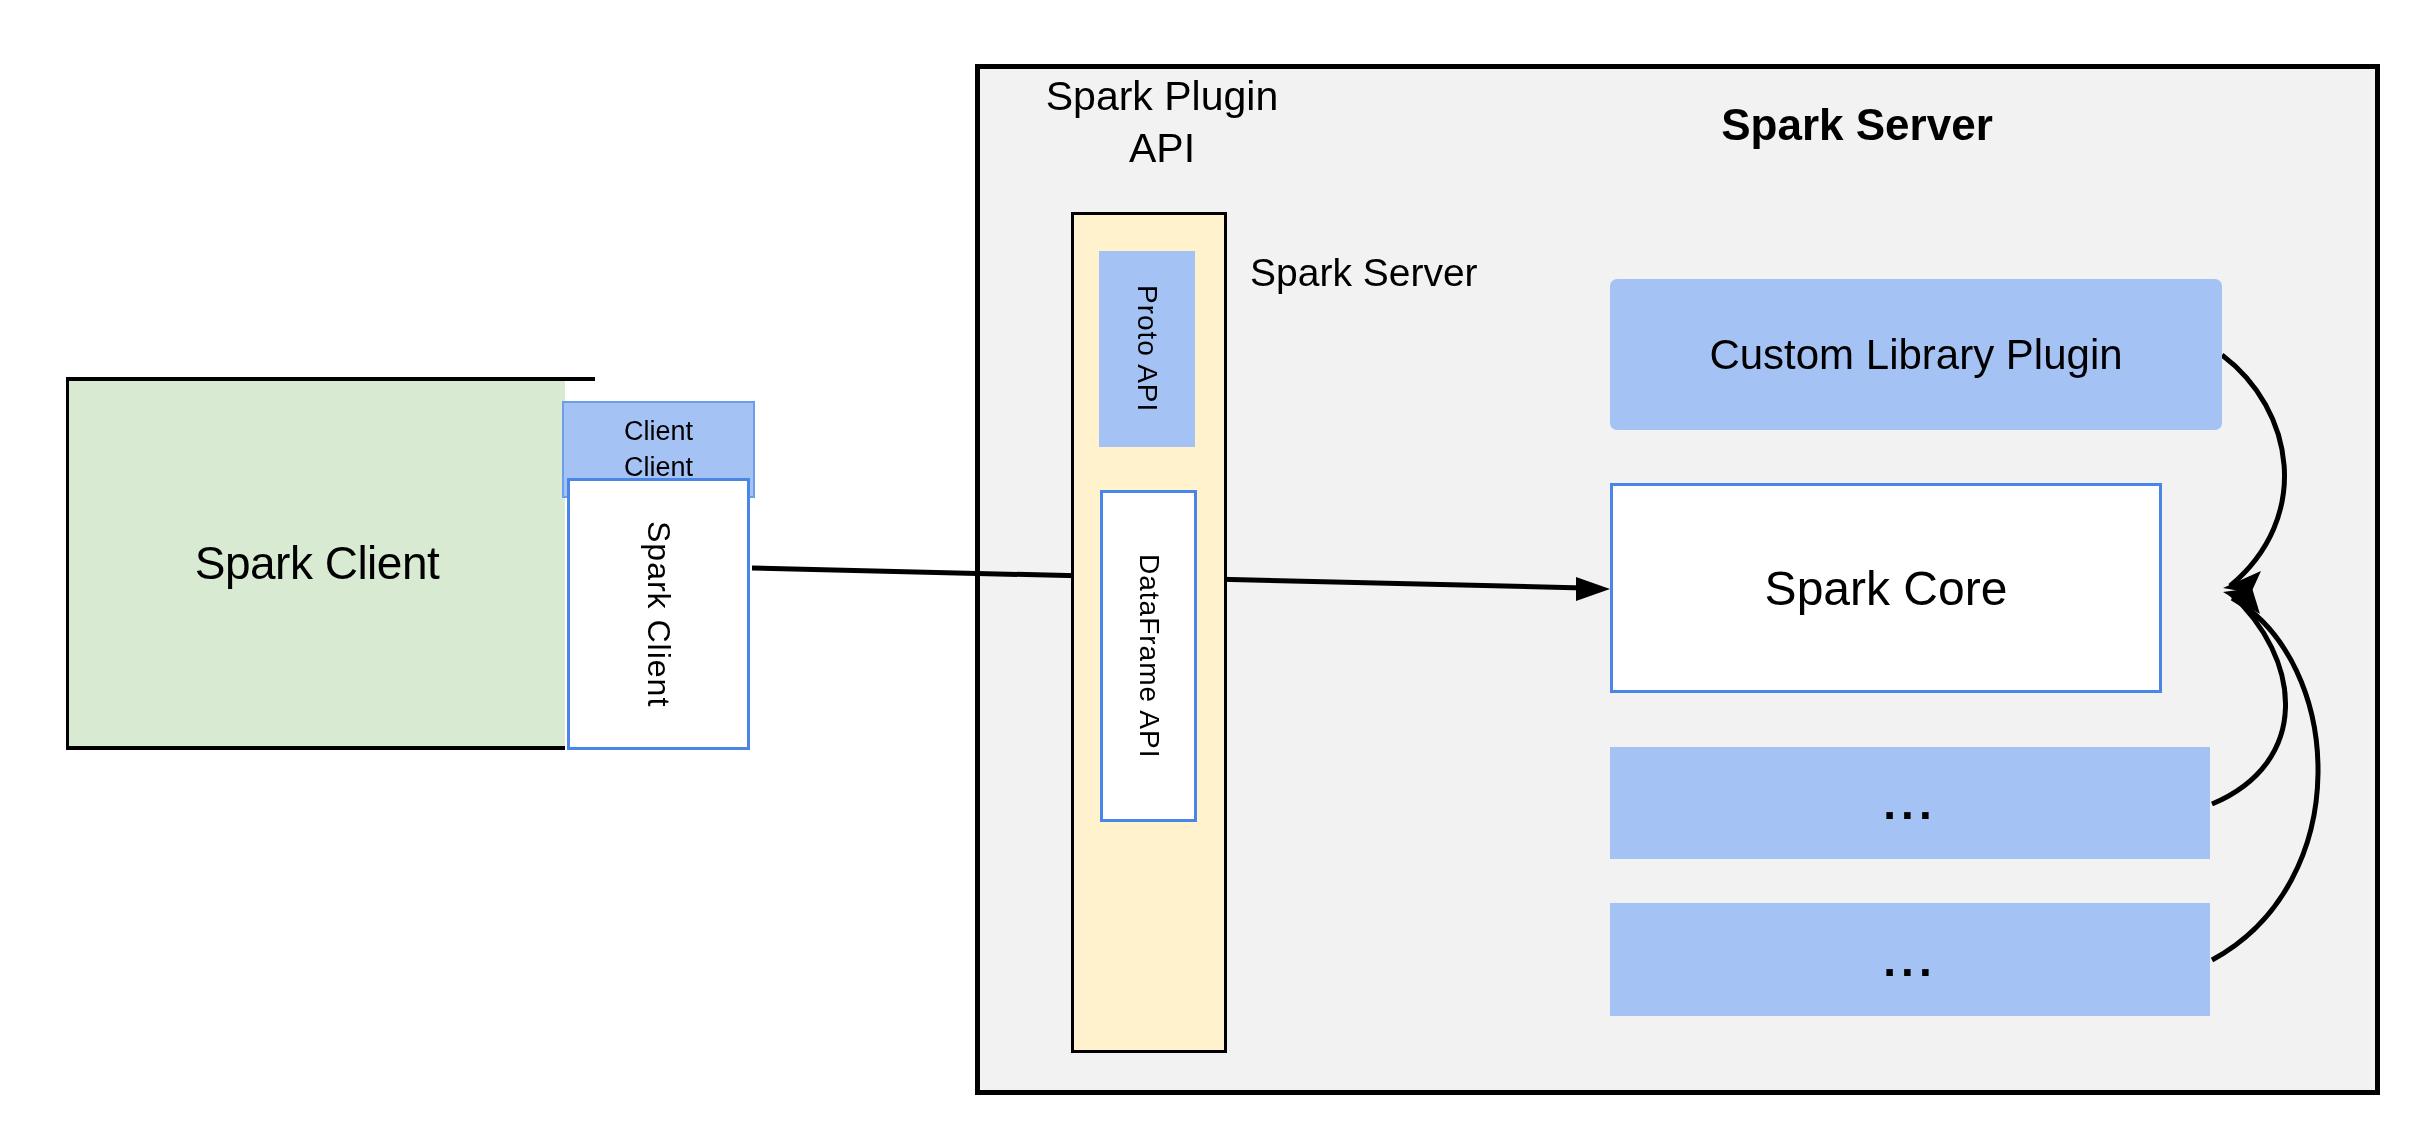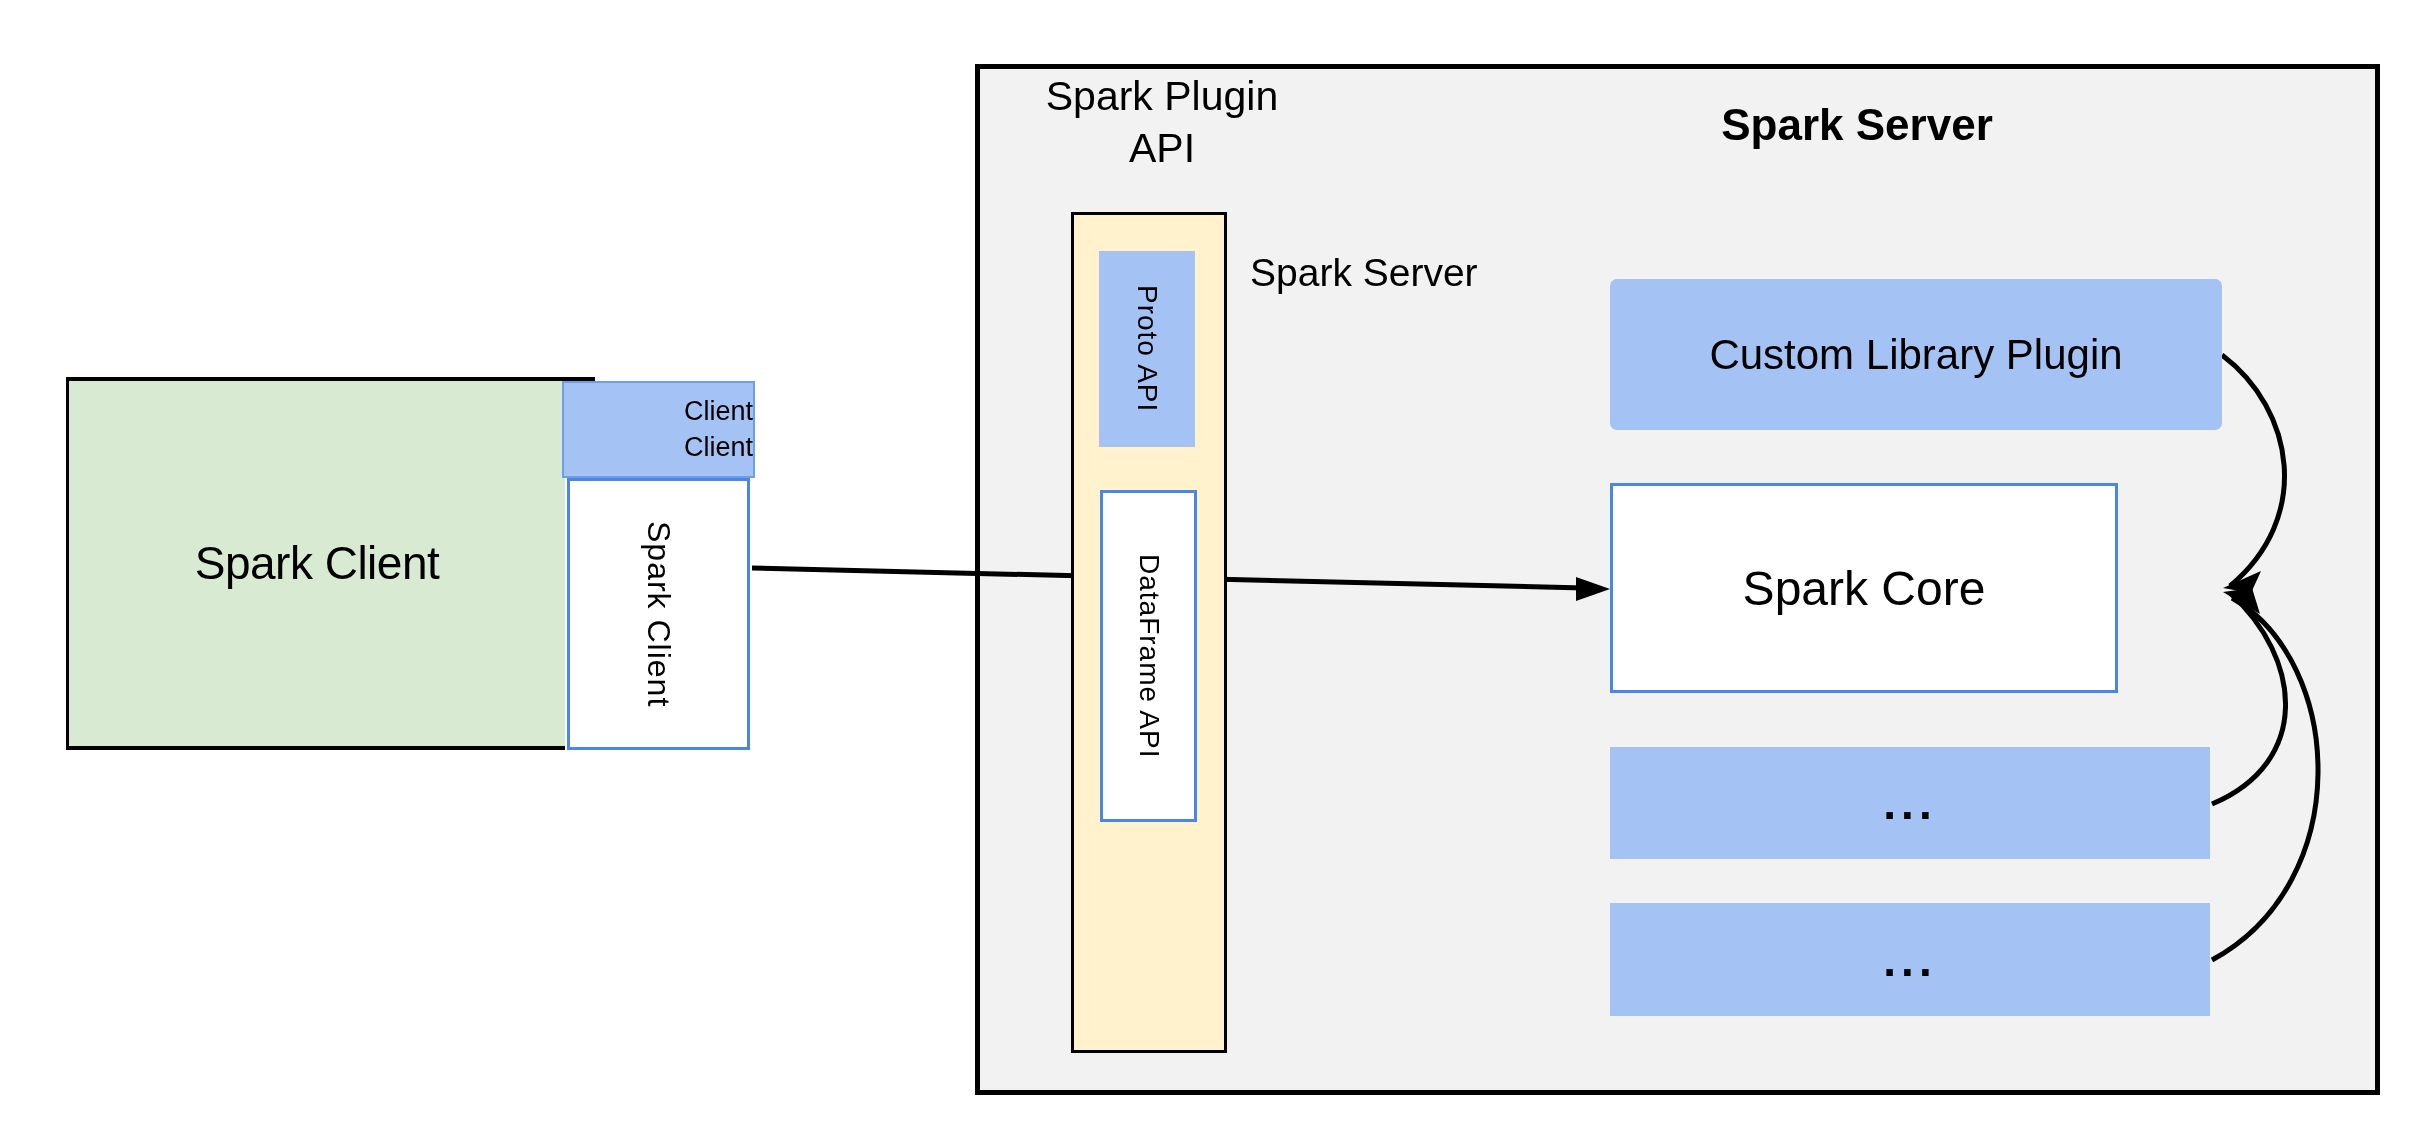--- a/index.html
+++ b/index.html
@@ -21,37 +21,37 @@
   .server-container { left:975px; top:64px; width:1405px; height:1031px;
     background:var(--gray-fill); border:5px solid var(--ink); }
 
   
   .client-app { left:66px; top:377px; width:499px; height:373px;
     background:var(--green-fill); border:4px solid var(--ink); border-right:none; border-left-width:3px;
     font-size:46px; line-height:1.28; letter-spacing:-0.5px; }
   .border-overhang { left:565px; top:377px; width:30px; height:4px; background:var(--ink); }
 
   
-  .client-package { left:562px; top:381px; width:193px; height:97px;
+  .client-package { left:562px; top:401px; width:193px; height:97px;
     background:var(--blue-fill); border:2px solid var(--blue-border-soft);
-    font-size:27px; line-height:1.3;align-items:flex-end; }
+    font-size:27px; line-height:1.3; }
   .spark-client-box { left:567px; top:478px; width:183px; height:272px;
     background:#fff; border:3px solid var(--blue-border); }
 
   
   .connect-pillar { left:1071px; top:212px; width:156px; height:841px;
     background:var(--yellow-fill); border:3px solid var(--ink); }
   .proto-api { left:1099px; top:251px; width:96px; height:196px; background:var(--blue-fill); }
   .dataframe-api { left:1100px; top:490px; width:97px; height:332px;
     background:#fff; border:3px solid var(--blue-border); }
 
   
   .custom-plugin { left:1610px; top:279px; width:612px; height:151px;
     background:var(--blue-fill); font-size:42px;border-radius:7px; }
-  .spark-core { left:1610px; top:483px; width:508px; height:210px;
+  .spark-core { left:1610px; top:483px; width:552px; height:210px;
     background:#fff; border:3px solid var(--blue-border); font-size:48px; }
   .ellipsis-box1 { left:1610px; top:747px; width:600px; height:112px; background:var(--blue-fill); }
   .ellipsis-box2 { left:1610px; top:903px; width:600px; height:113px; background:var(--blue-fill); }
   .ellipsis-box1, .ellipsis-box2 { font-size:46px; font-weight:700; letter-spacing:5px; }
 
   
   .connect-api-label { left:962px; top:70px; width:400px; font-size:41px; line-height:1.28; }
   .server-title { left:1657px; top:100px; width:400px; font-size:44px; font-weight:700; text-align:center; }
   .server-library-label { left:1250px; top:247px; width:340px; font-size:39px; line-height:1.32; text-align:left; }
 

